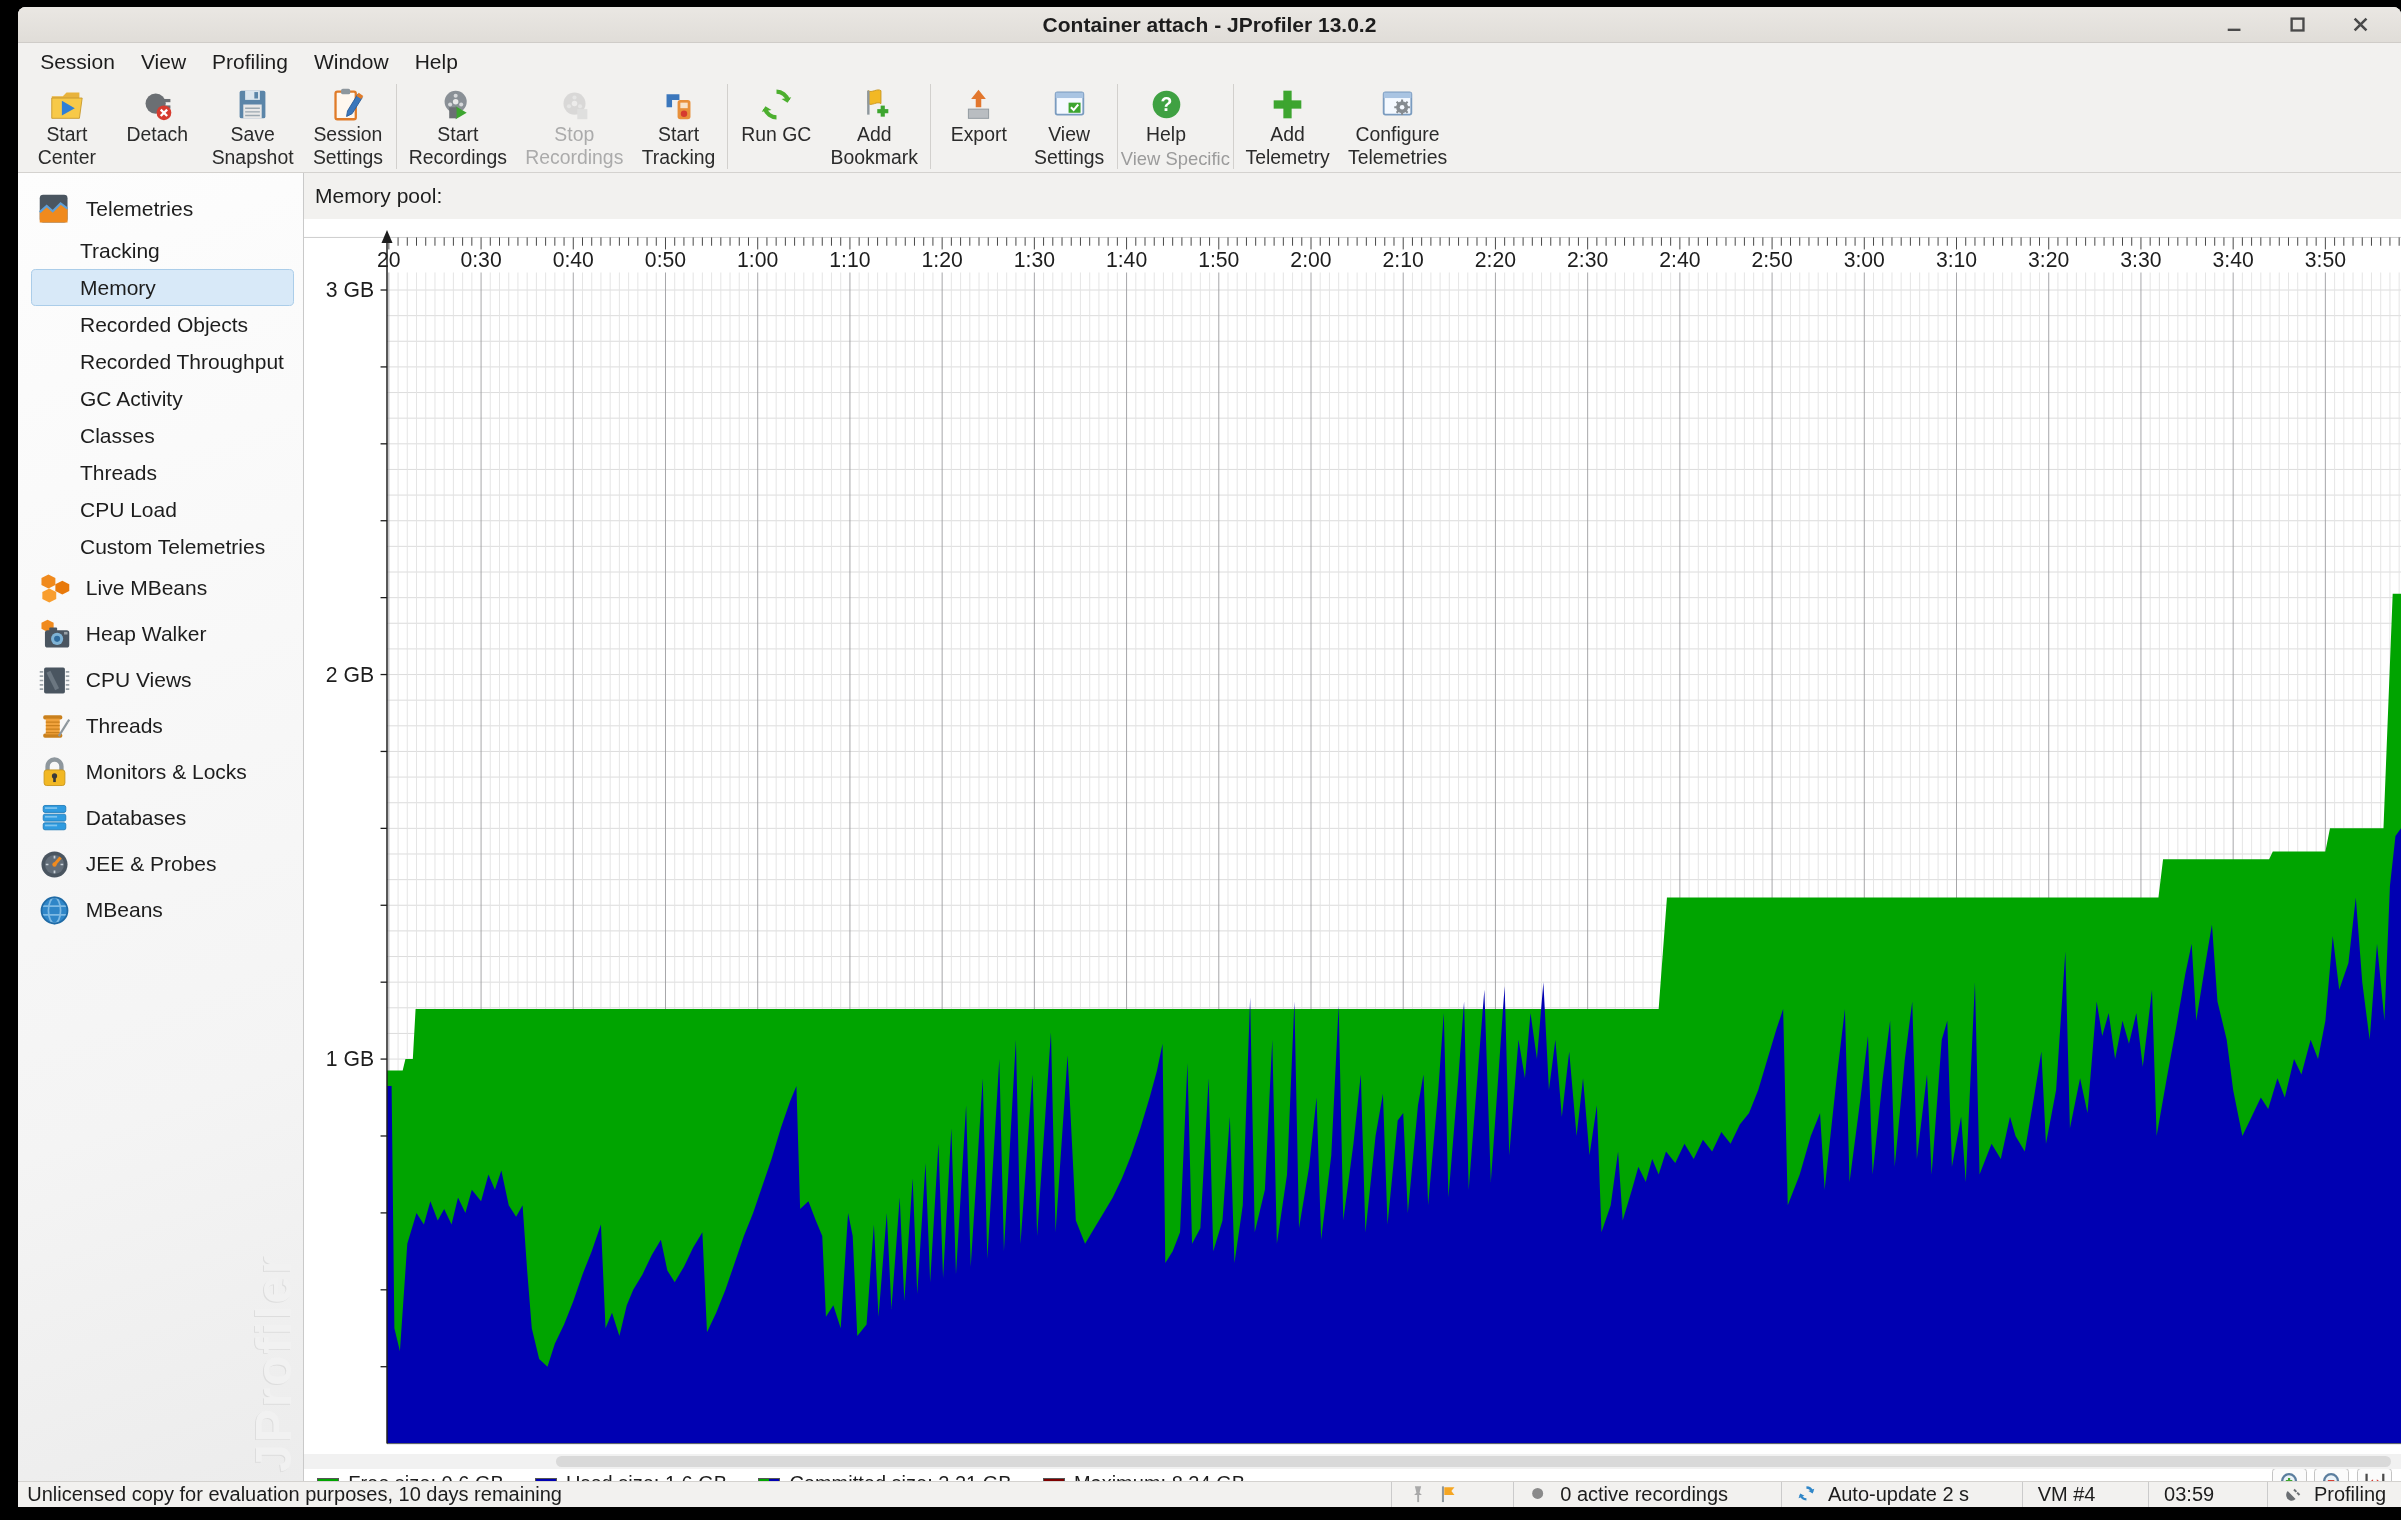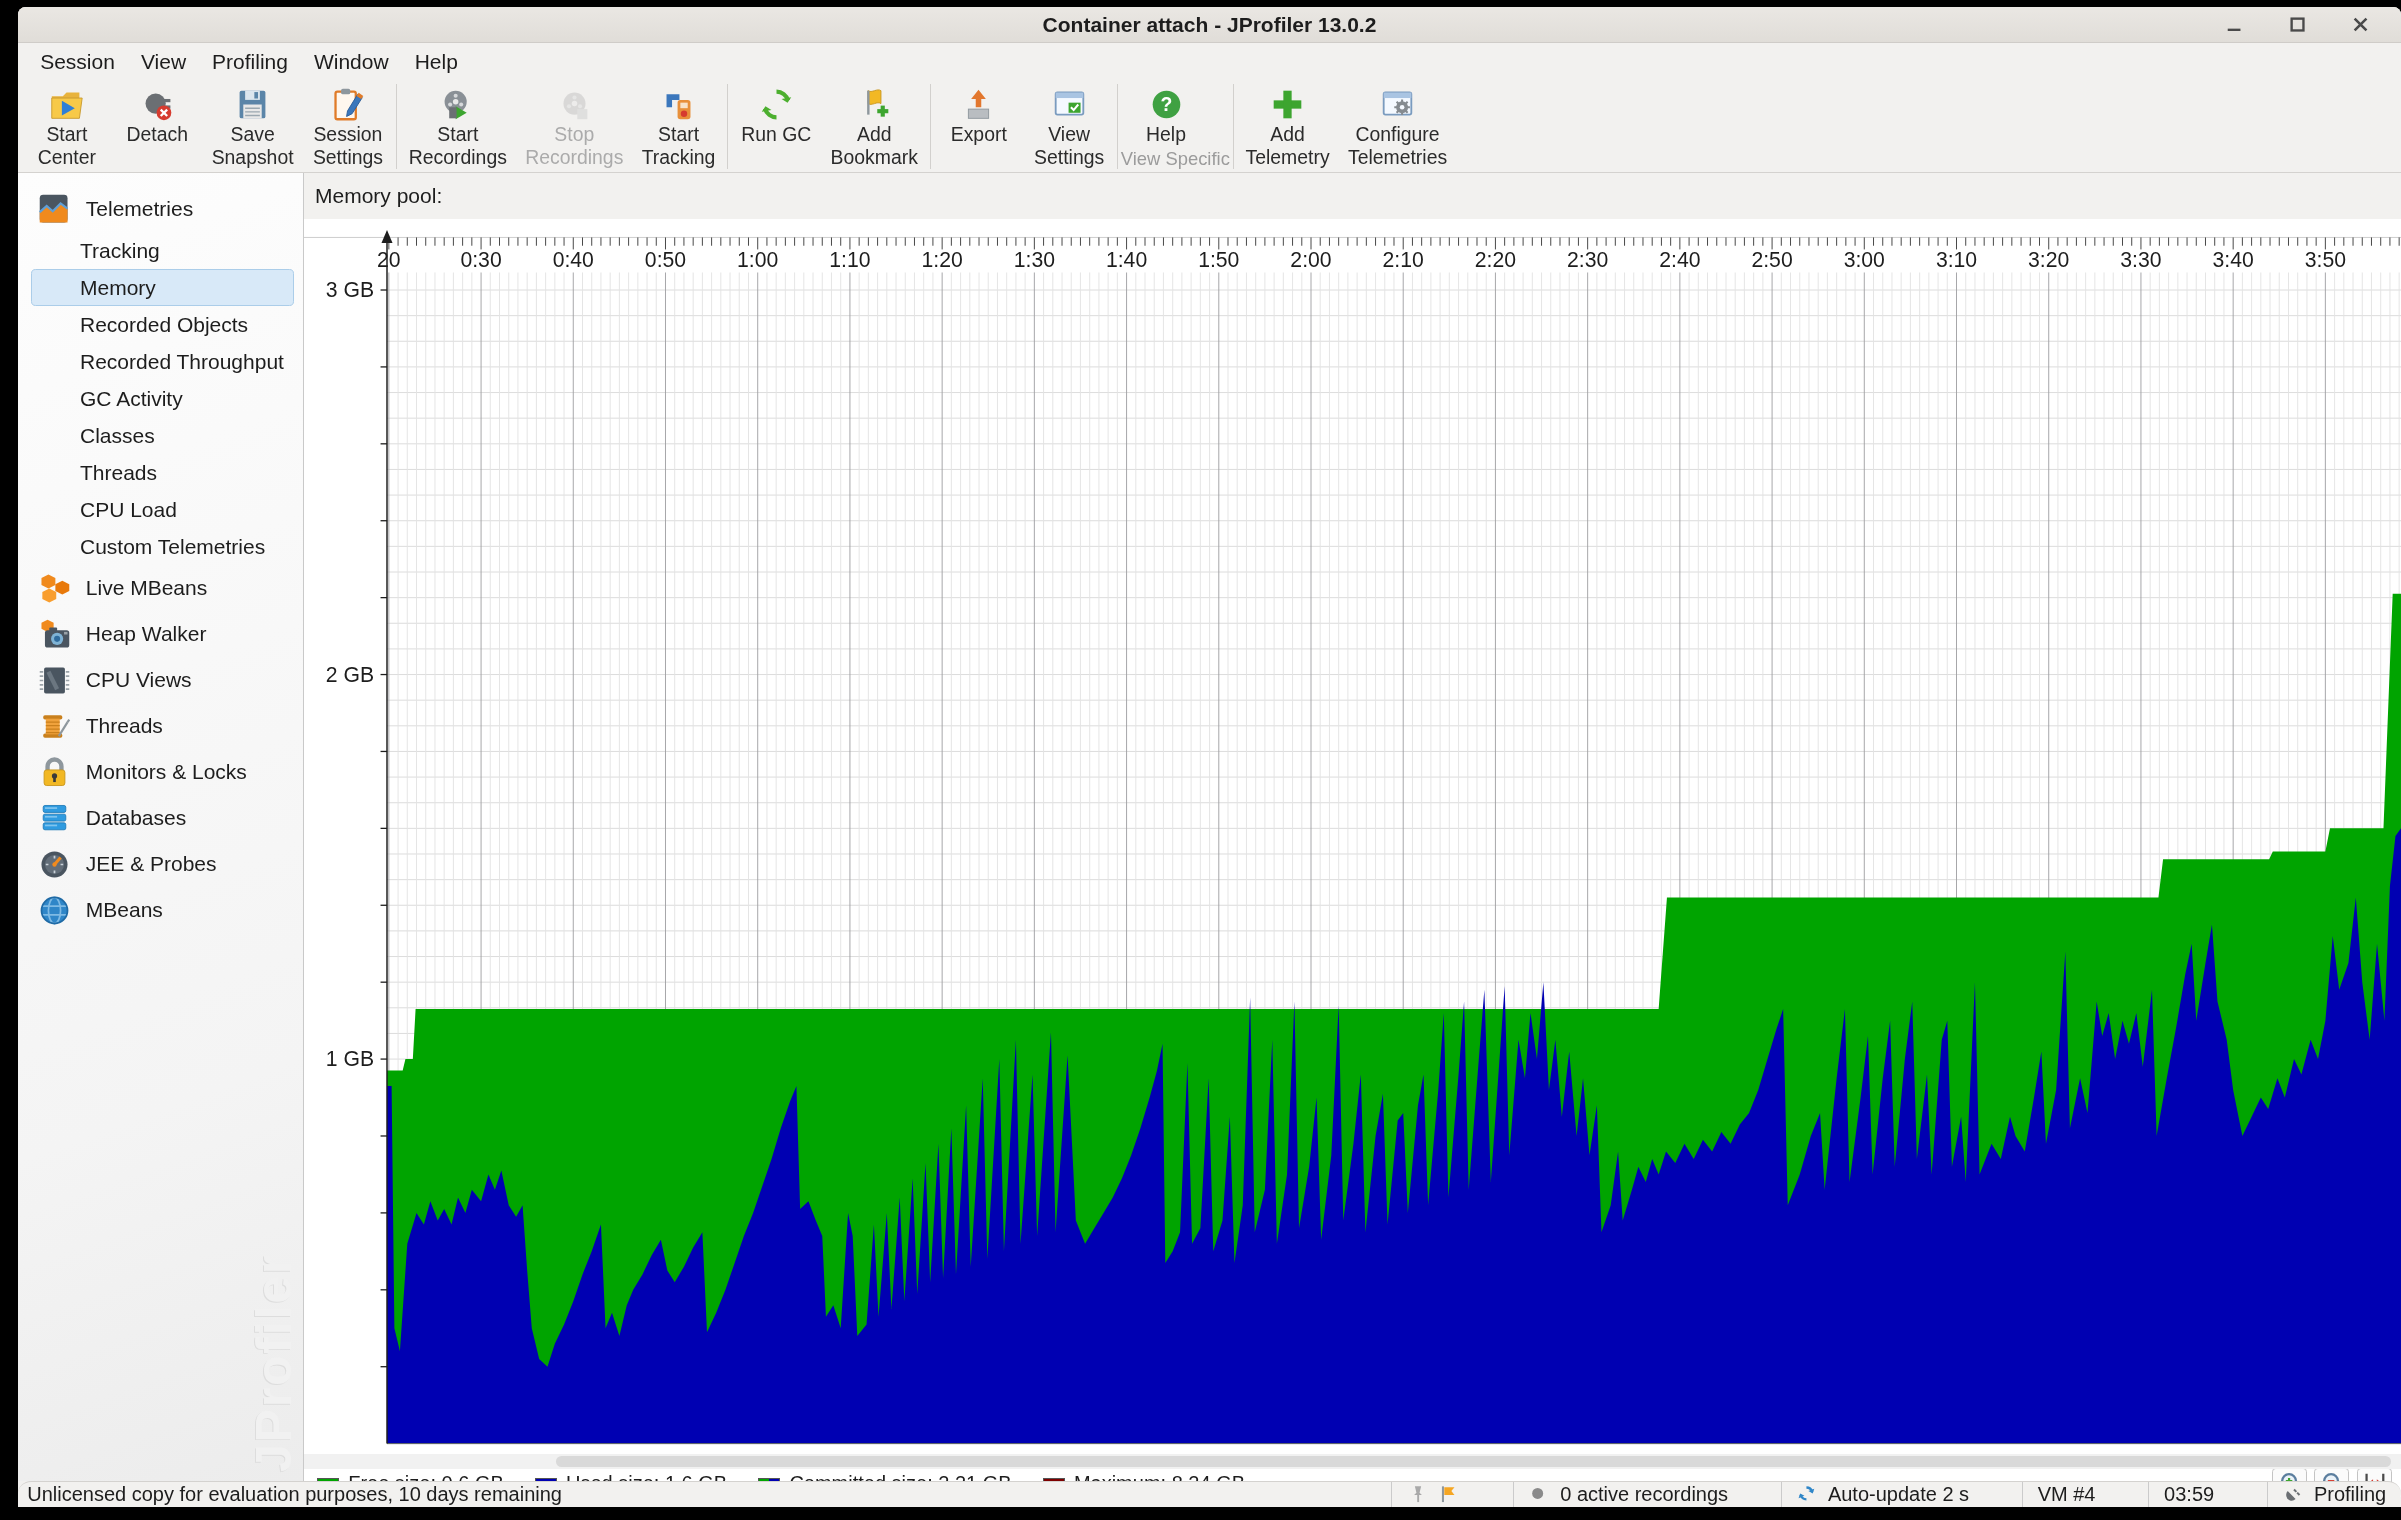--- a/index.html
+++ b/index.html
@@ -53,21 +53,21 @@
   .scrollbar{height:14.8px;background:#F1F1F1;position:relative;flex:0 0 auto;}
   .scroll-handle{position:absolute;top:1.8px;height:11px;background:#D9D9D9;border-radius:5.5px;}
   .legendrow{height:28px;display:flex;align-items:center;gap:31px;padding-left:13px;flex:0 0 auto;background:#fff;}
   .leg-item{display:flex;align-items:center;gap:9.2px;font-size:20px;color:#1d1d1d;white-space:nowrap;}
   .leg-swatch{width:22px;height:11px;border:0.9px solid #555;box-sizing:border-box;}
   .zoombtns{margin-left:auto;display:flex;gap:7.4px;padding-right:9.2px;}
   .zbtn{width:33px;height:28px;border:0.9px solid #C4C4C4;border-radius:3.7px;background:#FBFBFB;
     display:flex;align-items:center;justify-content:center;}
   
   .statusbar{height:25px;background:#F2F1EF;border-top:0.9px solid #D4D2CF;display:flex;align-items:center;
-    font-size:20px;color:#1d1d1d;flex:0 0 auto;border-radius:13px;}
+    font-size:20px;color:#1d1d1d;flex:0 0 auto;}
   .status-left{padding-left:9.2px;flex:1 1 auto;white-space:nowrap;}
   .status-seg{display:flex;align-items:center;gap:9.2px;padding:0 14.8px;border-left:0.9px solid #CBCBCB;
     height:100%;white-space:nowrap;}
   .status-seg .gicon{display:flex;align-items:center;}
 </style>
 </head>
 <body>
 
 <div class="window">
 

